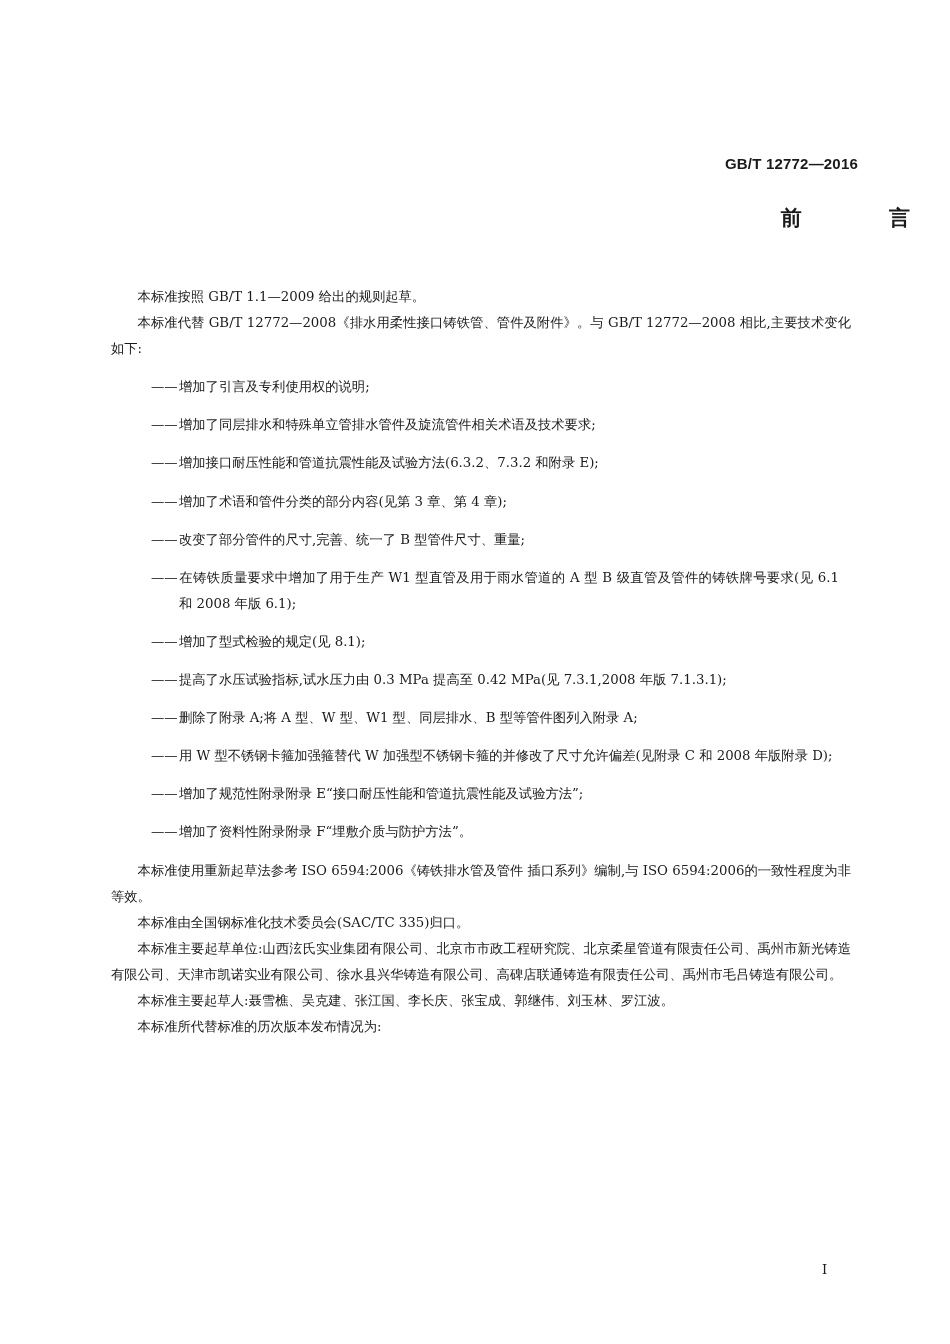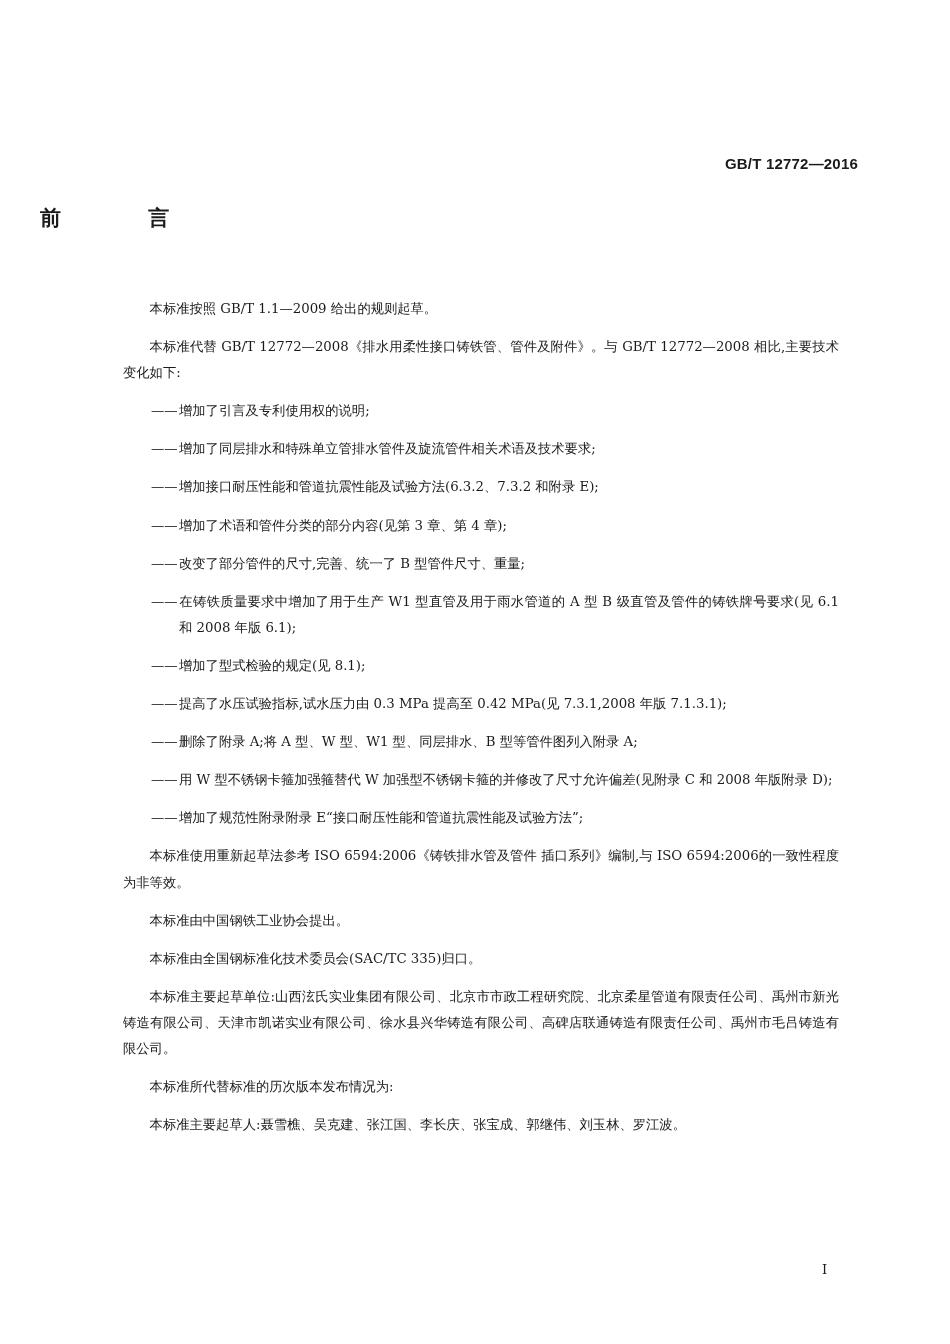--- a/index.html
+++ b/index.html
@@ -7,29 +7,29 @@
     width: 950px; height: 1344px; background: #ffffff; position: relative; overflow: hidden;
     color: #1a1a1a; font-family: "DejaVu Serif", "Liberation Serif", serif;
   }
   .doc-code {
     position: absolute; top: 119px; right: 92px;
     font-family: "Liberation Sans", "DejaVu Sans", sans-serif; font-weight: bold; font-size: 15px;
     letter-spacing: 0.2px;
     margin-top: 36px;
   }
   .title {
-    position: absolute; top: 204px; left: 0; width: 950px; text-align: left;
+    position: absolute; top: 204px; left: 0; width: 950px; text-align: right;
     font-family: "DejaVu Sans", sans-serif; font-weight: bold; font-size: 21px; letter-spacing: 40px;
     padding-left: 40px; box-sizing: border-box;
   }
   .content {
     position: absolute; top: 284px; left: 111px; width: 740px;
     font-size: 13.3px; line-height: 26.1px;
   }
-  .p { text-indent: 2em; margin: 12px; text-align: justify; }
+  .p { text-indent: 2em; margin: 0; text-align: justify; }
   .li { margin: 12px; padding-left: 56px; text-indent: -28px; text-align: justify; }
   .li .dash { display: inline-block; width: 28px; text-indent: 0; }
   .page-num {
     position: absolute; top: 1262px; left: 822px; font-size: 13px;
     font-family: "DejaVu Serif", serif;
   }
 </style>
 </head>
 <body>
 
@@ -44,22 +44,22 @@
     <p class="li"><span class="dash">——</span><span>增加了同层排水和特殊单立管排水管件及旋流管件相关术语及技术要求;</span></p>
     <p class="li"><span class="dash">——</span><span>增加接口耐压性能和管道抗震性能及试验方法(6.3.2、7.3.2 和附录 E);</span></p>
     <p class="li"><span class="dash">——</span><span>增加了术语和管件分类的部分内容(见第 3 章、第 4 章);</span></p>
     <p class="li"><span class="dash">——</span><span>改变了部分管件的尺寸,完善、统一了 B 型管件尺寸、重量;</span></p>
     <p class="li"><span class="dash">——</span><span>在铸铁质量要求中增加了用于生产 W1 型直管及用于雨水管道的 A 型 B 级直管及管件的铸铁牌号要求(见 6.1 和 2008 年版 6.1);</span></p>
     <p class="li"><span class="dash">——</span><span>增加了型式检验的规定(见 8.1);</span></p>
     <p class="li"><span class="dash">——</span><span>提高了水压试验指标,试水压力由 0.3 MPa 提高至 0.42 MPa(见 7.3.1,2008 年版 7.1.3.1);</span></p>
     <p class="li"><span class="dash">——</span><span>删除了附录 A;将 A 型、W 型、W1 型、同层排水、B 型等管件图列入附录 A;</span></p>
     <p class="li"><span class="dash">——</span><span>用 W 型不锈钢卡箍加强箍替代 W 加强型不锈钢卡箍的并修改了尺寸允许偏差(见附录 C 和 2008 年版附录 D);</span></p>
     <p class="li"><span class="dash">——</span><span>增加了规范性附录附录 E“接口耐压性能和管道抗震性能及试验方法”;</span></p>
+    <p class="li"><span class="dash">——</span><span>增加了资料性附录附录 F“埋敷介质与防护方法”。</span></p>
   </div>
   <p class="p">本标准使用重新起草法参考 ISO 6594:2006《铸铁排水管及管件  插口系列》编制,与 ISO 6594:2006的一致性程度为非等效。</p>
-  <p class="p">本标准由中国钢铁工业协会提出。</p>
   <p class="p">本标准由全国钢标准化技术委员会(SAC/TC 335)归口。</p>
   <p class="p">本标准主要起草单位:山西泫氏实业集团有限公司、北京市市政工程研究院、北京柔星管道有限责任公司、禹州市新光铸造有限公司、天津市凯诺实业有限公司、徐水县兴华铸造有限公司、高碑店联通铸造有限责任公司、禹州市毛吕铸造有限公司。</p>
+  <p class="p">本标准主要起草人:聂雪樵、吴克建、张江国、李长庆、张宝成、郭继伟、刘玉林、罗江波。</p>
   <p class="p">本标准所代替标准的历次版本发布情况为:</p>
-  <p class="p">本标准主要起草人:聂雪樵、吴克建、张江国、李长庆、张宝成、郭继伟、刘玉林、罗江波。</p>
 </div>
 
 <div class="page-num">I</div>
 
 </body></html>

